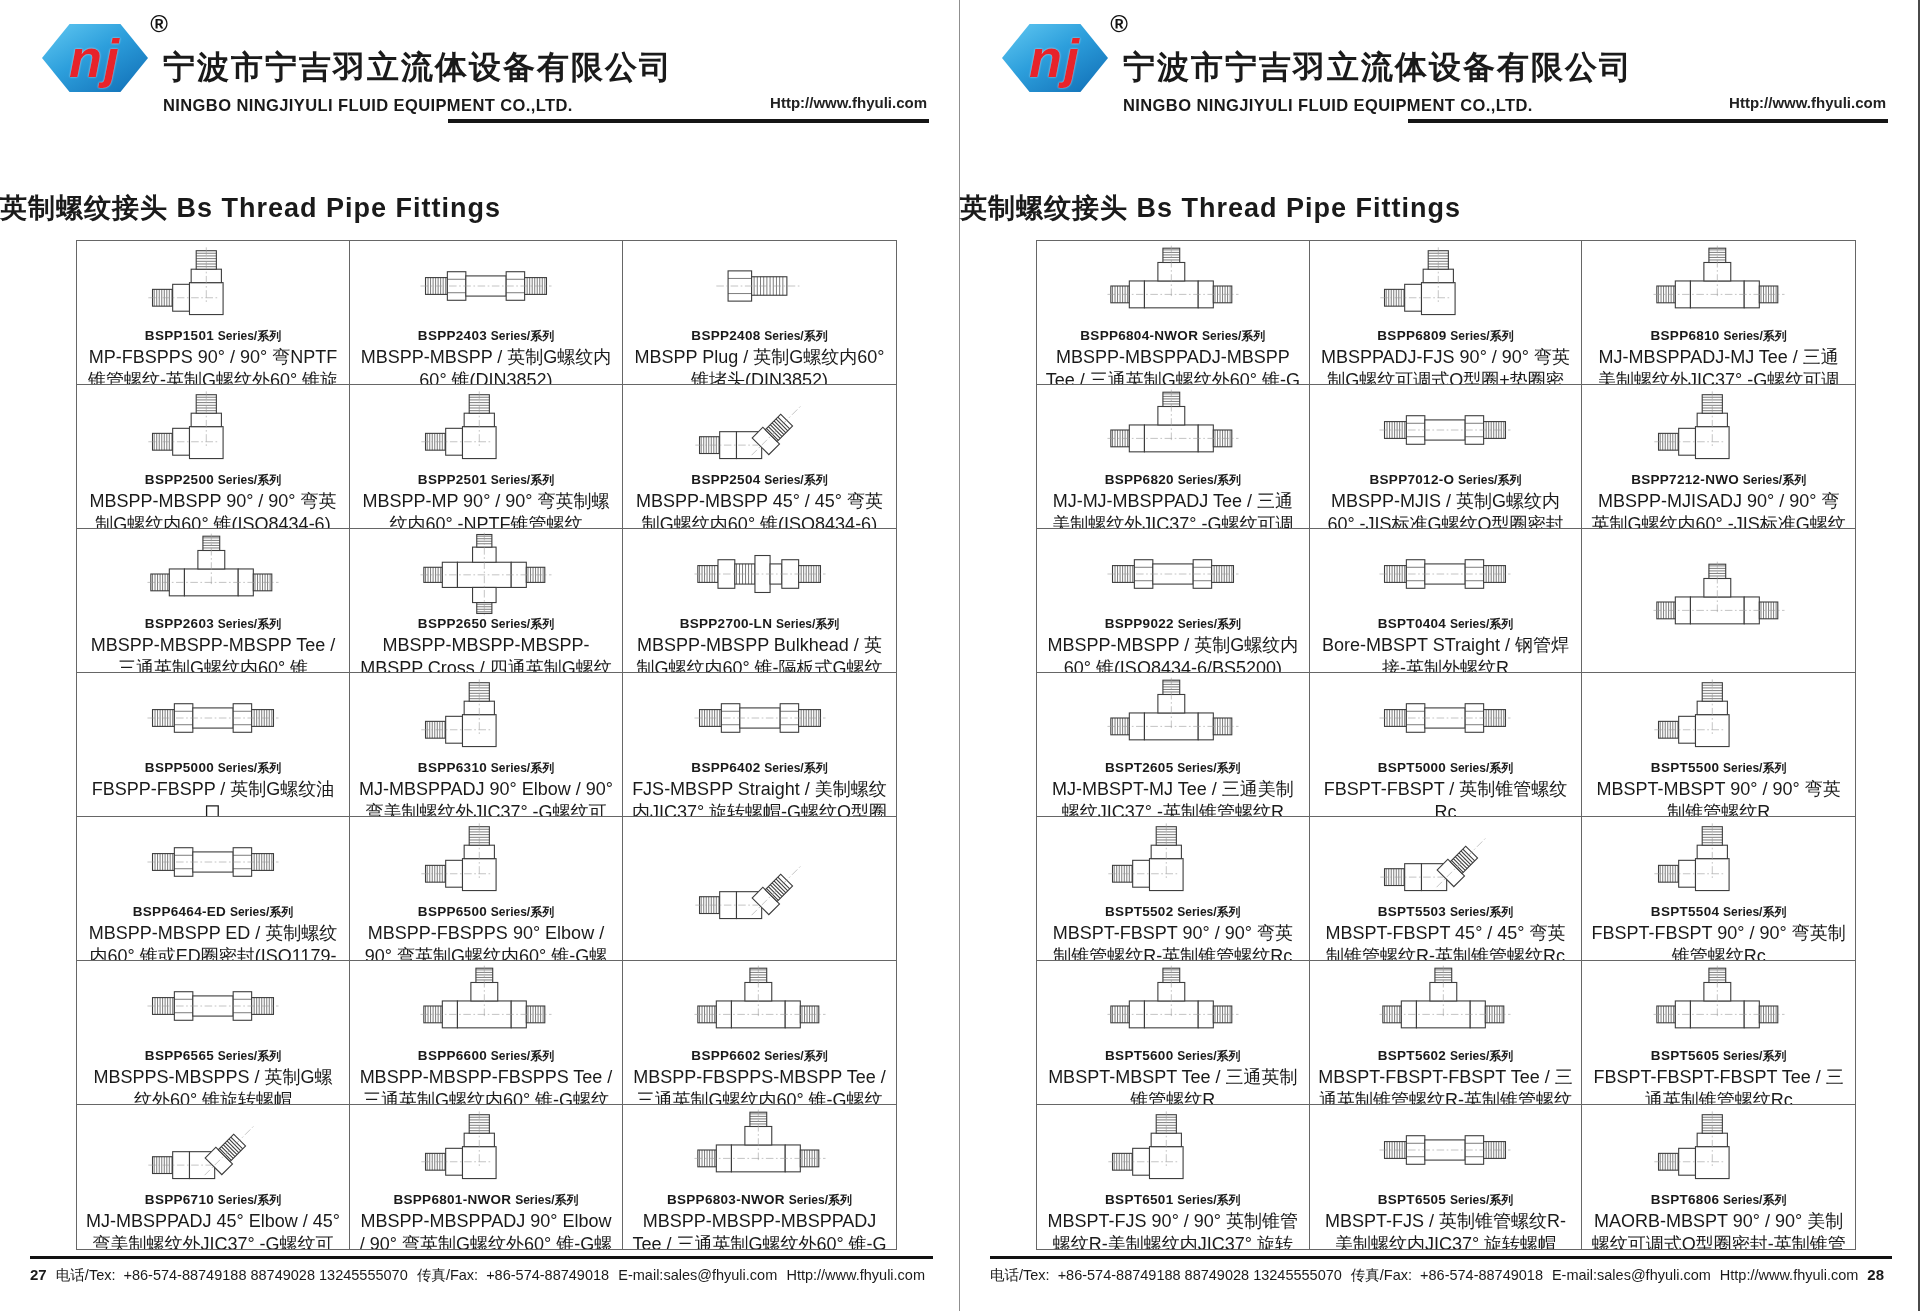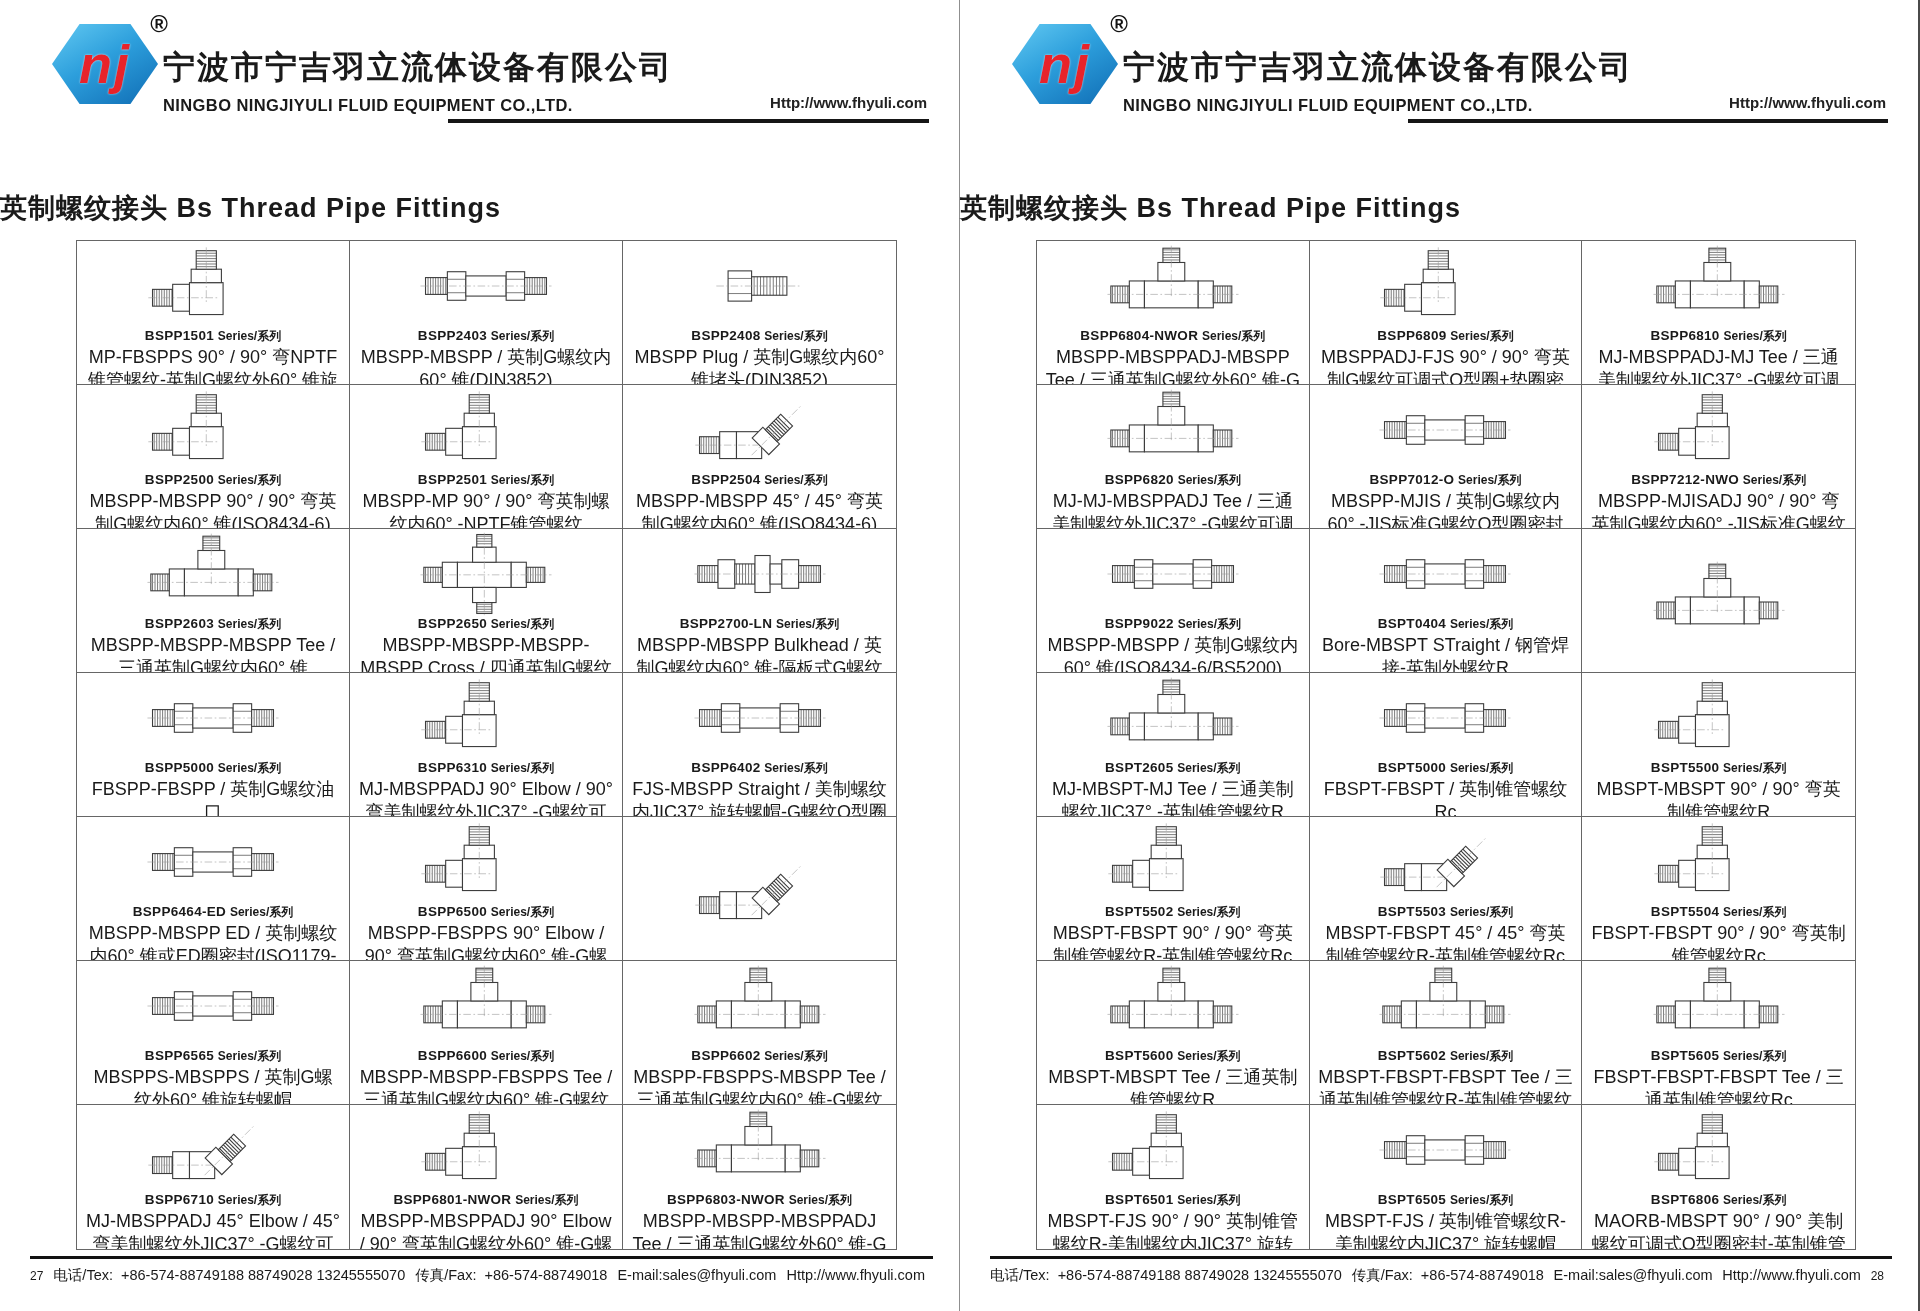--- a/index.html
+++ b/index.html
@@ -3,21 +3,21 @@
 <meta charset="utf-8">
 <style>
   html,body{margin:0;padding:0;background:#fff;}
   body{width:1920px;height:1311px;display:flex;font-family:"Liberation Sans","DejaVu Sans",sans-serif;color:#1a1a1a;}
   .page{position:relative;width:960px;height:1311px;background:#fff;box-sizing:border-box;}
   .page.left{border-right:1px solid #8f8f8f;}
   .page.right{border-right:2px solid #4a4a4a;}
 
   
   .logo{position:absolute;left:38px;top:16px;width:106px;height:96px;}
-  .hex{position:absolute;left:14px;top:8px;width:106px;height:80px;
+  .hex{position:absolute;left:4px;top:8px;width:106px;height:68px;
        background:linear-gradient(150deg,#62c9f2 0%,#2d9fdc 45%,#0f6cb4 100%);
        clip-path:polygon(26% 0,74% 0,100% 50%,74% 100%,26% 100%,0 50%);}
   .hex .nj{position:absolute;left:0;top:0;width:100%;height:100%;display:flex;align-items:center;justify-content:center;
        font-style:italic;font-weight:bold;font-size:54px;color:#e8232a;letter-spacing:2px;
        text-shadow:0 0 2px rgba(255,255,255,.8);}
   .rmark{position:absolute;right:-24px;top:-6px;font-size:24px;font-weight:bold;color:#111;}
   .company{position:absolute;left:163px;top:46px;}
   .company .cn{font-size:32px;font-weight:bold;letter-spacing:2px;white-space:nowrap;}
   .company .en{font-size:16.5px;font-weight:bold;letter-spacing:.4px;margin-top:6px;white-space:nowrap;}
   .hdr-rule{position:absolute;left:448px;right:30px;top:119px;height:4px;background:#161616;}
@@ -38,21 +38,21 @@
   .caption{flex:0 0 auto;text-align:center;padding:0 8px 5px;}
   .codeline{font-size:13.5px;line-height:1.25;}
   .code{font-weight:bold;letter-spacing:.3px;}
   .series{font-size:12px;font-weight:bold;text-align:center;}
   .desc{font-size:18px;line-height:1.3;margin-top:1px;}
 
   
   .footer{position:absolute;left:30px;right:26px;top:1256px;border-top:3px solid #111;padding-top:7px;
           display:flex;align-items:baseline;font-size:14.5px;white-space:nowrap;}
   .footer .gap{flex:1;}
-  .footer .pn{font-size:12px;font-weight:normal;}
+  .footer .pn{font-size:15px;font-weight:bold;}
   .footer .item{margin-right:8px;}
 </style>
 </head>
 <body>
 
 <div class="page left">
   <div class="logo">
     <div class="hex">
       <div class="nj">nj</div>
     </div>

